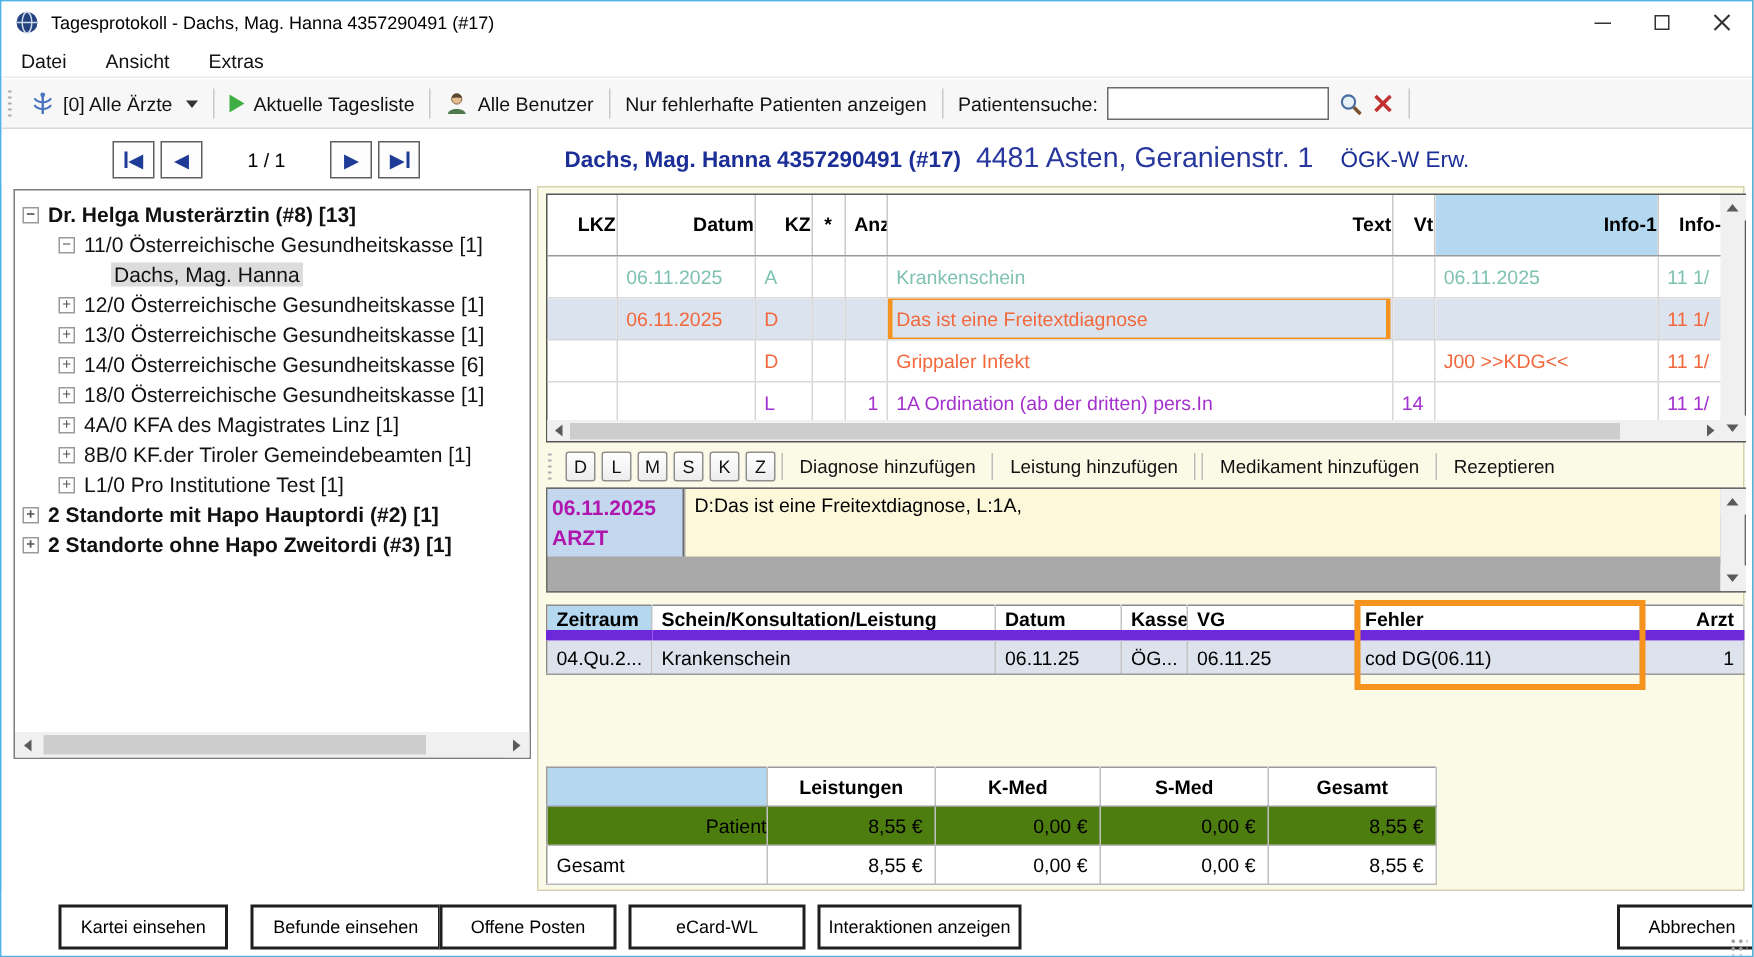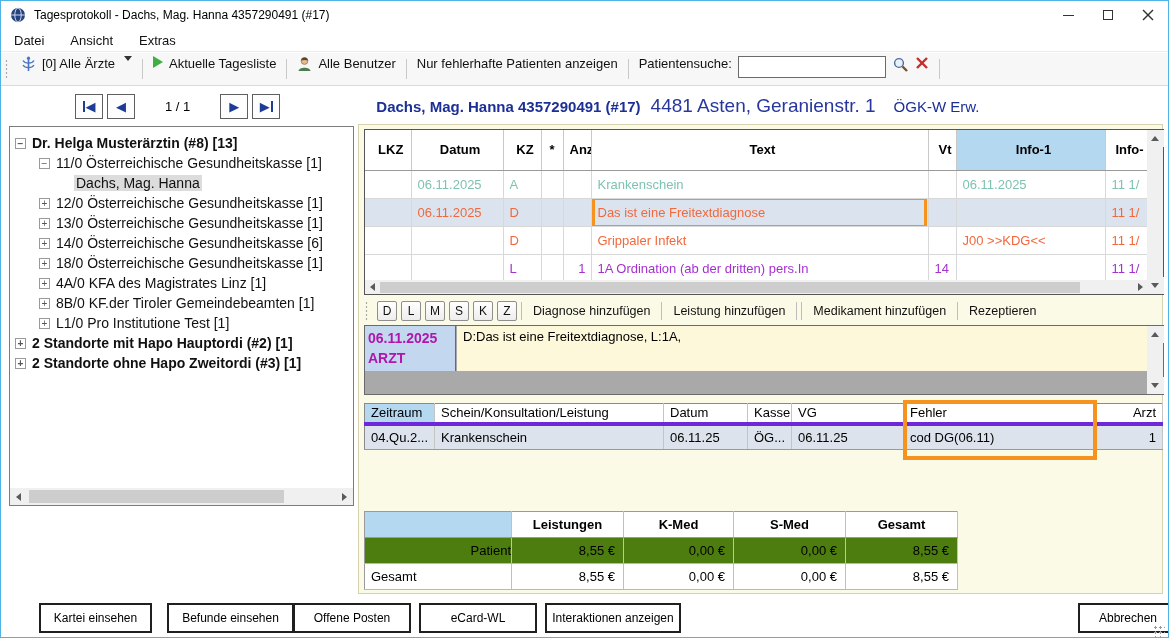--- a/index.html
+++ b/index.html
@@ -19,21 +19,21 @@
 
   
   .menubar{ position:absolute; left:0; top:28px; width:100%; height:23px; background:#fff; display:flex; align-items:center; border-bottom:1px solid #ececec; }
   .menu-item{ padding:0 13px; font-size:13px; color:#111; }
 
   
   .toolbar{ position:absolute; left:0; top:52px; width:100%; height:33px; background:#f7f7f7;
             border-bottom:1px solid #dadada; display:flex; align-items:center; }
   .grip{ width:5px; height:20px; margin:0 4px 0 3px;
          background-image:radial-gradient(#a9a9a9 1px, transparent 1.2px); background-size:5px 4px; }
-  .tb-item{ display:flex; gap:6px; padding:0 8px; font-size:13px; color:#111; height:26px; }
+  .tb-item{ display:flex; align-items:center; gap:6px; padding:0 8px; font-size:13px; color:#111; height:26px; }
   .tb-sep{ width:1px; height:20px; background:#c9c9c9; margin:0 2px; }
   .dd-arrow{ width:0; height:0; border-left:4px solid transparent; border-right:4px solid transparent; border-top:5px solid #333; margin-left:3px; }
   .play-icon{ width:0; height:0; border-top:6px solid transparent; border-bottom:6px solid transparent; border-left:10px solid #3fae45; }
   .search-box{ width:148px; height:22px; border:1px solid #6b6b6b; background:#fff; font-size:13px; padding:0 4px;
                font-family:"Liberation Sans", sans-serif; }
 
   
   .navrow{ position:absolute; left:0; top:88px; width:100%; height:34px; background:#fff; display:flex; align-items:center; }
   .nav-btn{ width:28px; height:25px; border:1px solid #5f5f5f; background:#fdfdfd; display:flex; align-items:center;
             justify-content:center; gap:1px; color:#1e3c96; font-size:13px; margin-left:4px; }
@@ -60,21 +60,21 @@
   .tri-d{ width:0;height:0;border-left:4px solid transparent;border-right:4px solid transparent;border-top:5px solid #5a5a5a; }
   .sb-thumb{ height:13px; background:#cdcdcd; }
 
   
   .rightpanel{ position:absolute; left:357px; top:123px; width:805px; height:470px; background:#fbfae7; border:1px solid #d6d2b0; }
 
   
   .ptable-wrap{ position:absolute; left:5px; top:4px; width:800px; height:166px; background:#fff; border:1px solid #555; }
   table{ border-collapse:collapse; table-layout:fixed; }
   .ptable{ width:783px; }
-  .ptable th{ height:40px; font-size:13px; font-weight:bold; text-align:center; padding-left:6px; background:#fff;
+  .ptable th{ height:40px; font-size:13px; font-weight:bold; text-align:right; padding-left:6px; background:#fff;
               border-right:1px solid #c9c9c9; border-bottom:1px solid #9a9a9a; overflow:hidden; white-space:nowrap; }
   .ptable th.c-star{ text-align:center; padding-left:0; }
   .ptable th.hl-blue{ background:#b5d8f1; }
   .ptable td{ height:28px; font-size:13px; padding-left:6px; border-right:1px solid #d8d8d8; border-bottom:1px solid #d8d8d8;
               overflow:hidden; white-space:nowrap; }
   .ptable td.num{ text-align:right; padding-right:5px; }
   tr.row-teal{ color:#7fc2b2; } tr.row-orange{ color:#f2683c; } tr.row-purple{ color:#a431ce; }
   tr.sel td{ background:#dbe4ee; }
   td.boxed{ position:relative; }
   td.boxed .hlbox{ position:absolute; left:0; top:-2px; right:1px; bottom:-2px; border:3px solid #f6921e; pointer-events:none; }
@@ -96,22 +96,22 @@
   .arzt-date{ position:absolute; left:0; top:0; width:91px; height:45px; background:#c3d8ef; border-right:1px solid #6a6a6a;
               font-size:14px; font-weight:bold; color:#b016ae; padding:2px 0 0 3px; line-height:20px; }
   .arzt-text{ position:absolute; left:92px; top:0; width:690px; height:45px; background:#fdf8da; font-size:13px; color:#000;
               padding:3px 6px; }
   .av-scroll{ position:absolute; right:0; top:0; width:16px; height:68px; background:#f0f0f0;
               display:flex; flex-direction:column; justify-content:space-between; align-items:center; }
 
   
   .errwrap{ position:absolute; left:5px; top:278px; width:800px; height:104px; }
   .etable{ width:798px; border:1px solid #8a8a8a; background:#fff; }
-  .etable th{ height:20px; font-size:13px; font-weight:normal; text-align:left; padding-left:6px; background:#fff;
-              border-right:1px solid #c4c4c4; border-bottom:4px solid #6d28d9; overflow:hidden; white-space:nowrap; }
+  .etable th{ height:20px; font-size:13px; font-weight:bold; text-align:left; padding-left:6px; background:#fff;
+              border-right:1px solid #c4c4c4; border-bottom:7px solid #6d28d9; overflow:hidden; white-space:nowrap; }
   .etable th.hl-blue{ background:#b5d8f1; }
   .etable td{ height:26px; font-size:13px; padding-left:6px; background:#dce3ed; border-right:1px solid #c4c4c4;
               border-bottom:1px solid #9a9a9a; overflow:hidden; white-space:nowrap; }
   .etable .num{ text-align:right; padding-right:6px; }
   .fehlerbox{ position:absolute; left:539px; top:-3px; width:194px; height:60px; border:4px solid #f6921e; pointer-events:none; }
 
   
   .totwrap{ position:absolute; left:5px; top:386px; }
   .ttable{ width:593px; border:1px solid #9a9a9a; background:#fff; }
   .ttable th{ height:26px; font-size:13px; font-weight:bold; text-align:center; background:#fff;

